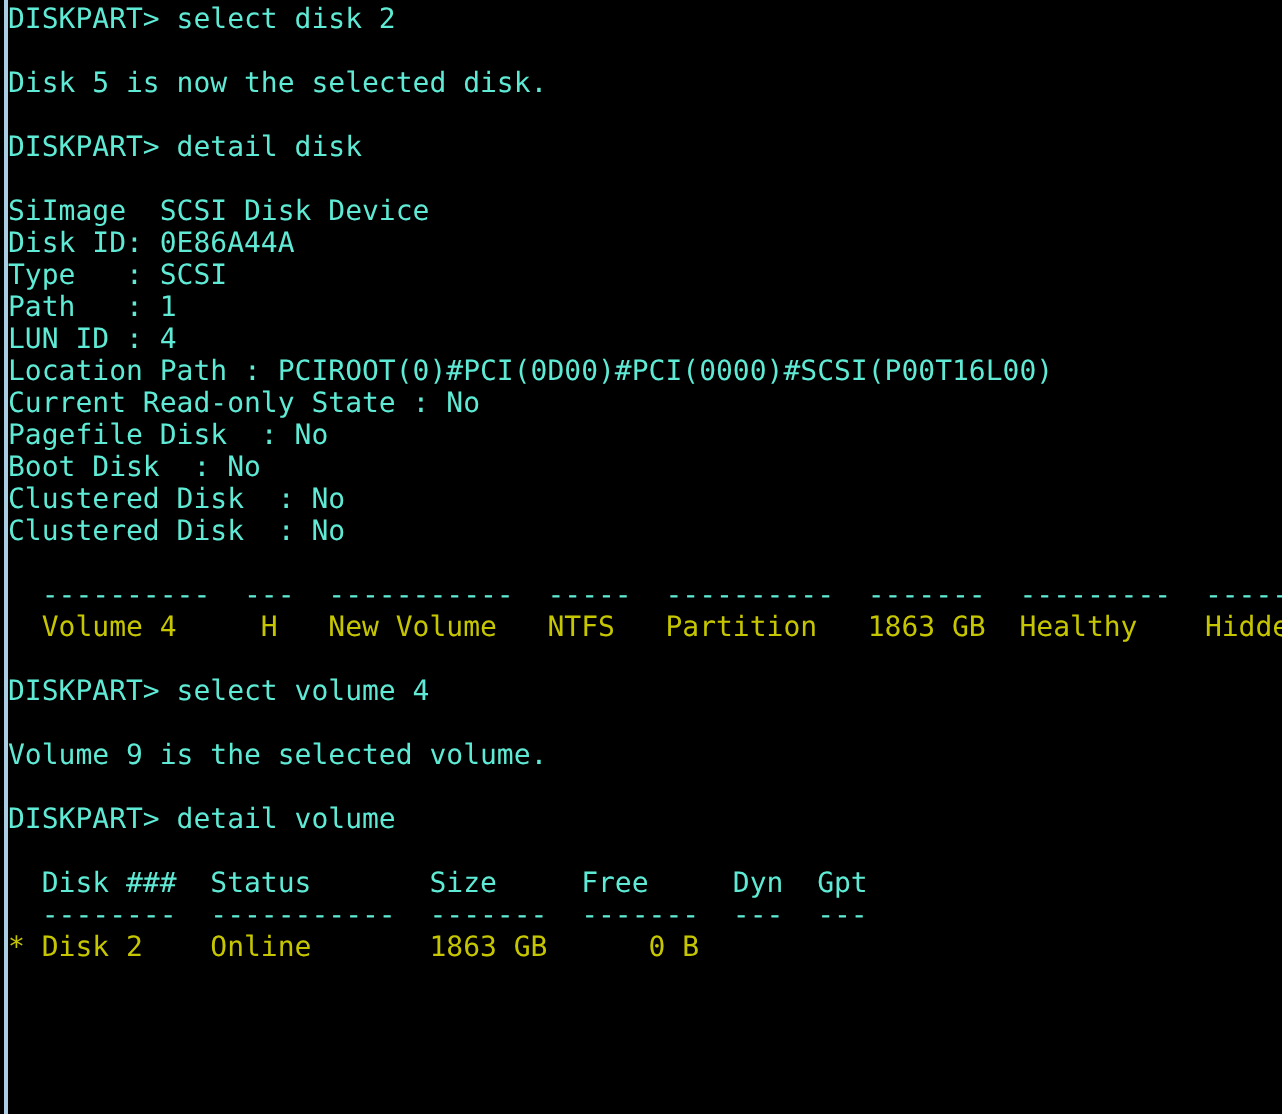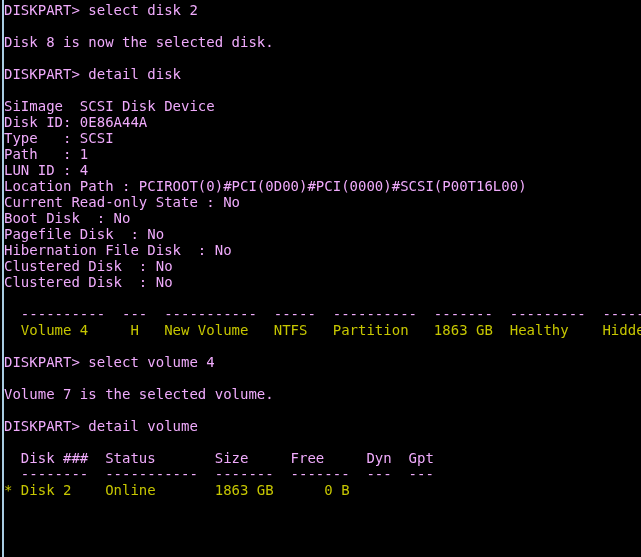--- a/index.html
+++ b/index.html
@@ -37,60 +37,59 @@
     padding-top: 2px;
     box-sizing: border-box;
   }
   .line {
     height: 16px;
     line-height: 16px;
     font-size: 14px;
     letter-spacing: 0px;
     white-space: pre;
     padding-left: 4px;
-    color: #f0abfc;
+    color: #5eead4;
   }
   .line.yellow {
     color: #c6c600;
   }
   .line.blank {
     color: transparent;
   }
 </style>
 </head>
 <body>
 
 <div id="console">
   <div id="left-edge"></div>
   <div id="screen">
       <div class="line">DISKPART&gt; select disk 2</div>
       <div class="line blank"> </div>
-      <div class="line">Disk 8 is now the selected disk.</div>
+      <div class="line">Disk 5 is now the selected disk.</div>
       <div class="line blank"> </div>
       <div class="line">DISKPART&gt; detail disk</div>
       <div class="line blank"> </div>
       <div class="line">SiImage  SCSI Disk Device</div>
       <div class="line">Disk ID: 0E86A44A</div>
       <div class="line">Type   : SCSI</div>
       <div class="line">Path   : 1</div>
       <div class="line">LUN ID : 4</div>
       <div class="line">Location Path : PCIROOT(0)#PCI(0D00)#PCI(0000)#SCSI(P00T16L00)</div>
       <div class="line">Current Read-only State : No</div>
+      <div class="line">Pagefile Disk  : No</div>
       <div class="line">Boot Disk  : No</div>
-      <div class="line">Pagefile Disk  : No</div>
-      <div class="line">Hibernation File Disk  : No</div>
       <div class="line">Clustered Disk  : No</div>
       <div class="line">Clustered Disk  : No</div>
       <div class="line blank"> </div>
       <div class="line">  ----------  ---  -----------  -----  ----------  -------  ---------  --------</div>
       <div class="line yellow">  Volume 4     H   New Volume   NTFS   Partition   1863 GB  Healthy    Hidden</div>
       <div class="line blank"> </div>
       <div class="line">DISKPART&gt; select volume 4</div>
       <div class="line blank"> </div>
-      <div class="line">Volume 7 is the selected volume.</div>
+      <div class="line">Volume 9 is the selected volume.</div>
       <div class="line blank"> </div>
       <div class="line">DISKPART&gt; detail volume</div>
       <div class="line blank"> </div>
       <div class="line">  Disk ###  Status       Size     Free     Dyn  Gpt</div>
       <div class="line">  --------  -----------  -------  -------  ---  ---</div>
       <div class="line yellow">* Disk 2    Online       1863 GB      0 B</div>
     </div>
 </div>
 
 </body></html>

